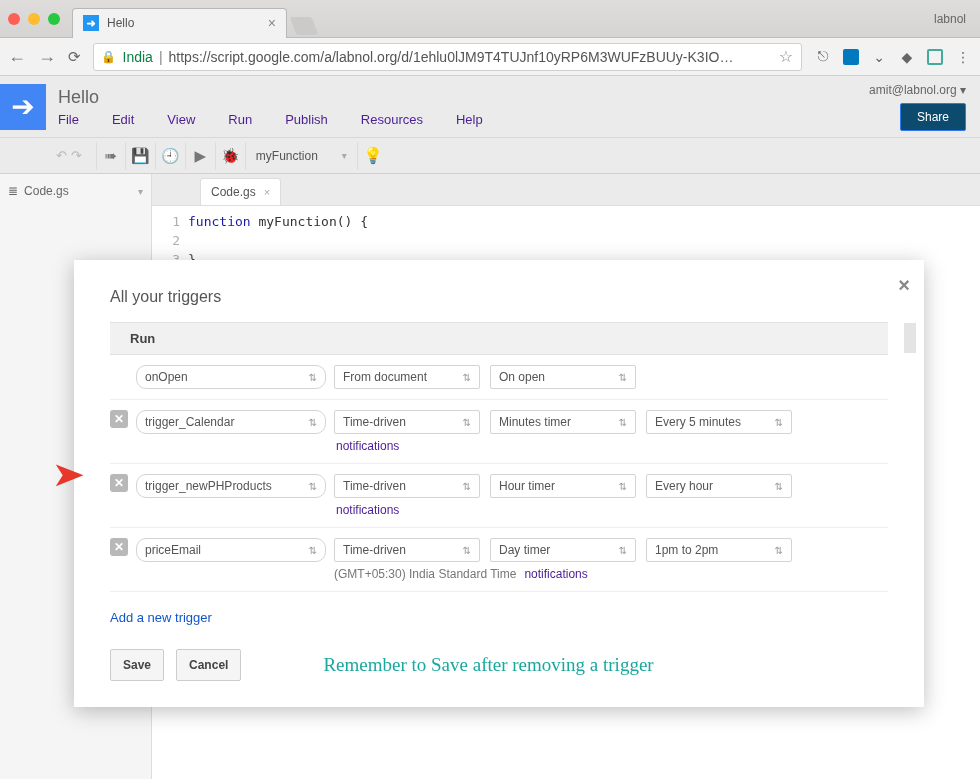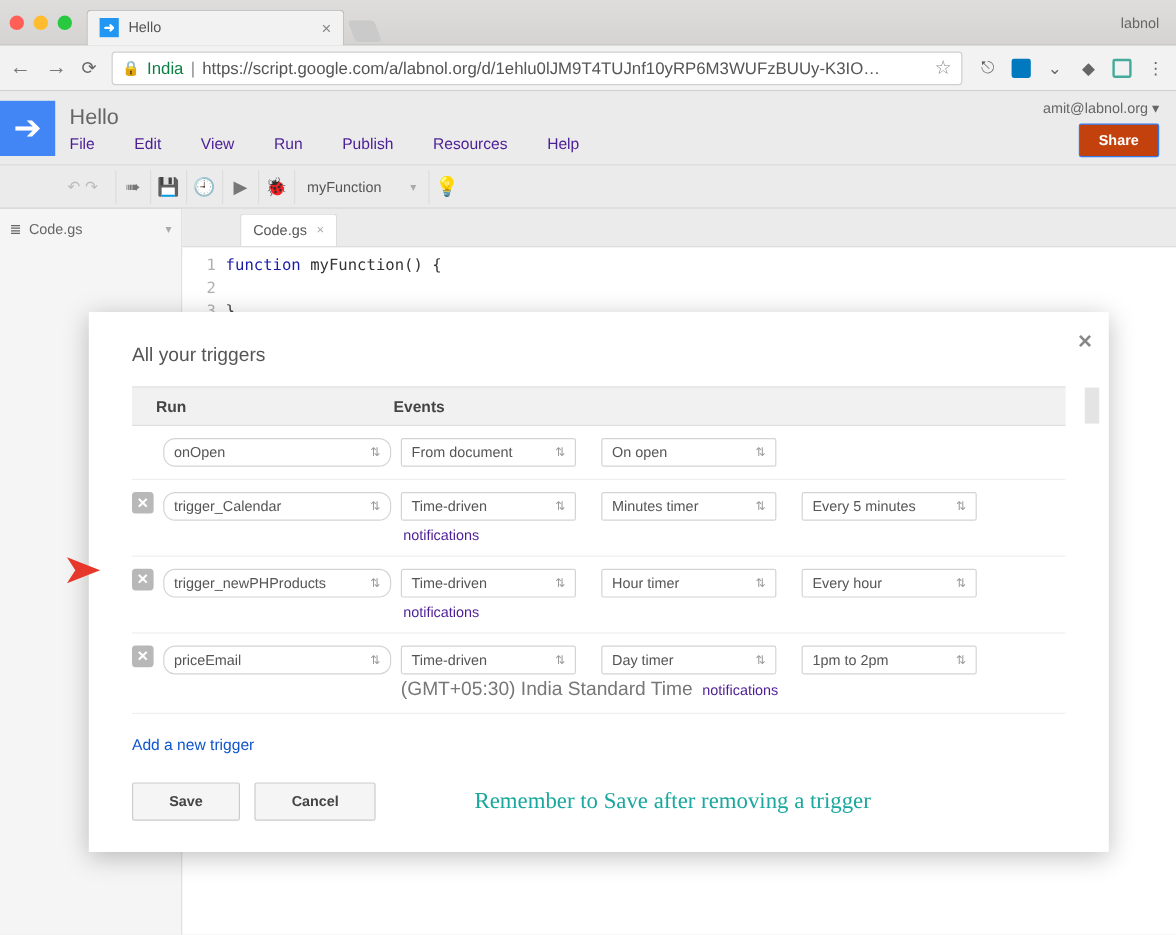--- a/index.html
+++ b/index.html
@@ -31,21 +31,21 @@
 
 
 .app-header { height: 62px; background: #ebebeb; display: flex; align-items: center; padding: 0 14px 0 0; border-bottom: 1px solid #d8d8d8; }
 .logo-box { width: 46px; height: 46px; background: #4285f4; display: flex; align-items: center; justify-content: center; margin-right: 12px; }
 .logo-arrow { color: #fff; font-size: 28px; }
 .app-titles { flex: 1; display: flex; flex-direction: column; gap: 4px; }
 .app-name { font-size: 18px; color: #666; }
 .menubar { display: flex; gap: 33px; font-size: 13px; color: #4c1d95; }
 .user-area { display: flex; flex-direction: column; align-items: flex-end; gap: 6px; }
 .user-email { font-size: 12px; color: #666; }
-.share-btn { background: #c2410c; color: #fff; border: 1px solid #3079ed; padding: 6px 16px; border-radius: 2px; font-size: 12px; font-weight: bold; }
+.share-btn { background: #0c4a6e; color: #fff; border: 1px solid #3079ed; padding: 6px 16px; border-radius: 2px; font-size: 12px; font-weight: normal; }
 
 
 .app-toolbar { height: 36px; background: #ebebeb; border-bottom: 1px solid #d0d0d0; display: flex; align-items: center; padding: 0 0 0 56px; }
 .tools-1 { display: flex; gap: 4px; align-items: center; }
 .tools-2 { display: flex; gap: 0; align-items: center; margin-left: 14px; }
 .tb-btn { width: 30px; height: 28px; display: inline-flex; align-items: center; justify-content: center; color: #777; font-size: 15px; border-right: 1px solid #ddd; }
 .tb-btn:first-child { border-left: 1px solid #ddd; }
 .fn-select { height: 28px; padding: 0 10px; font-size: 12px; color: #555; display: flex; align-items: center; gap: 24px; border-right: 1px solid #ddd; }
 .bulb { width: 30px; height: 28px; display: inline-flex; align-items: center; justify-content: center; color: #ccc; font-size: 16px; }
 
@@ -75,26 +75,26 @@
 .scrollbar-track { position: absolute; right: -28px; top: 0; width: 12px; height: 30px; background: #e4e4e4; }
 .trig-row { display: flex; align-items: flex-start; padding: 10px 0; border-bottom: 1px solid #eee; gap: 8px; }
 .del-x { width: 18px; height: 18px; border-radius: 3px; display: inline-flex; align-items: center; justify-content: center; color: #fff; font-size: 12px; font-weight: bold; }
 .del-x.on { background: #b8b8b8; }
 .del-x.off { visibility: hidden; }
 .sel { height: 24px; border: 1px solid #d4d4d4; border-radius: 2px; padding: 0 8px; font-size: 12px; color: #555; display: inline-flex; align-items: center; justify-content: space-between; background: #fff; }
 .sel .chev { color: #999; font-size: 10px; margin-left: 6px; }
 .run-sel { width: 190px; border-radius: 10px; }
 .ev-sel { width: 146px; margin-right: 4px; }
 .ev-col { display: flex; flex-direction: column; gap: 4px; }
-.sel-row { display: flex; gap: 17px; }
+.sel-row { display: flex; gap: 6px; }
 .notif { color: #4c1d95; font-size: 12px; margin-left: 2px; text-decoration: none; }
-.tz { color: #777; font-size: 16px; margin-right: 6px; }
+.tz { color: #777; font-size: 12px; margin-right: 6px; }
 .add-trig { color: #1155cc; font-size: 13px; margin: 18px 0 24px 0; display: inline-block; }
 .btn-row { display: flex; gap: 12px; align-items: center; }
-.btn { background: #f5f5f5; border: 1px solid #ccc; padding: 8px 30px; font-size: 12px; color: #444; border-radius: 2px; font-weight: bold; }
+.btn { background: #f5f5f5; border: 1px solid #ccc; padding: 8px 12px; font-size: 12px; color: #444; border-radius: 2px; font-weight: bold; }
 .annotation { font-family: "Comic Sans MS", cursive; color: #1aa89e; font-size: 19px; margin-left: 70px; }
 .red-arrow { position: absolute; left: 54px; top: 454px; font-size: 34px; color: #e7372a; transform: scaleX(1.2); z-index: 5; }
 </style>
 </head>
 <body>
 
 <div class="chrome-titlebar">
   <div class="traffic">
     <div class="dot red"></div>
     <div class="dot yellow"></div>
@@ -206,21 +206,20 @@
 </div>
 
 <span class="red-arrow">➤</span>
 
 <div class="dialog">
   <span class="dialog-close">×</span>
   <h2>All your triggers</h2>
 
   <div class="trig-head">
     <div class="col-run">Run</div>
-    <div class="col-ev">Events</div>
     <div class="scrollbar-track"></div>
   </div>
 
   <div id="trigger-rows">
       <div class="trig-row">
         <span class="del-x off">✕</span>
         <div class="sel run-sel">
           <span>onOpen</span>
           <span class="chev">⇅</span>
         </div>

